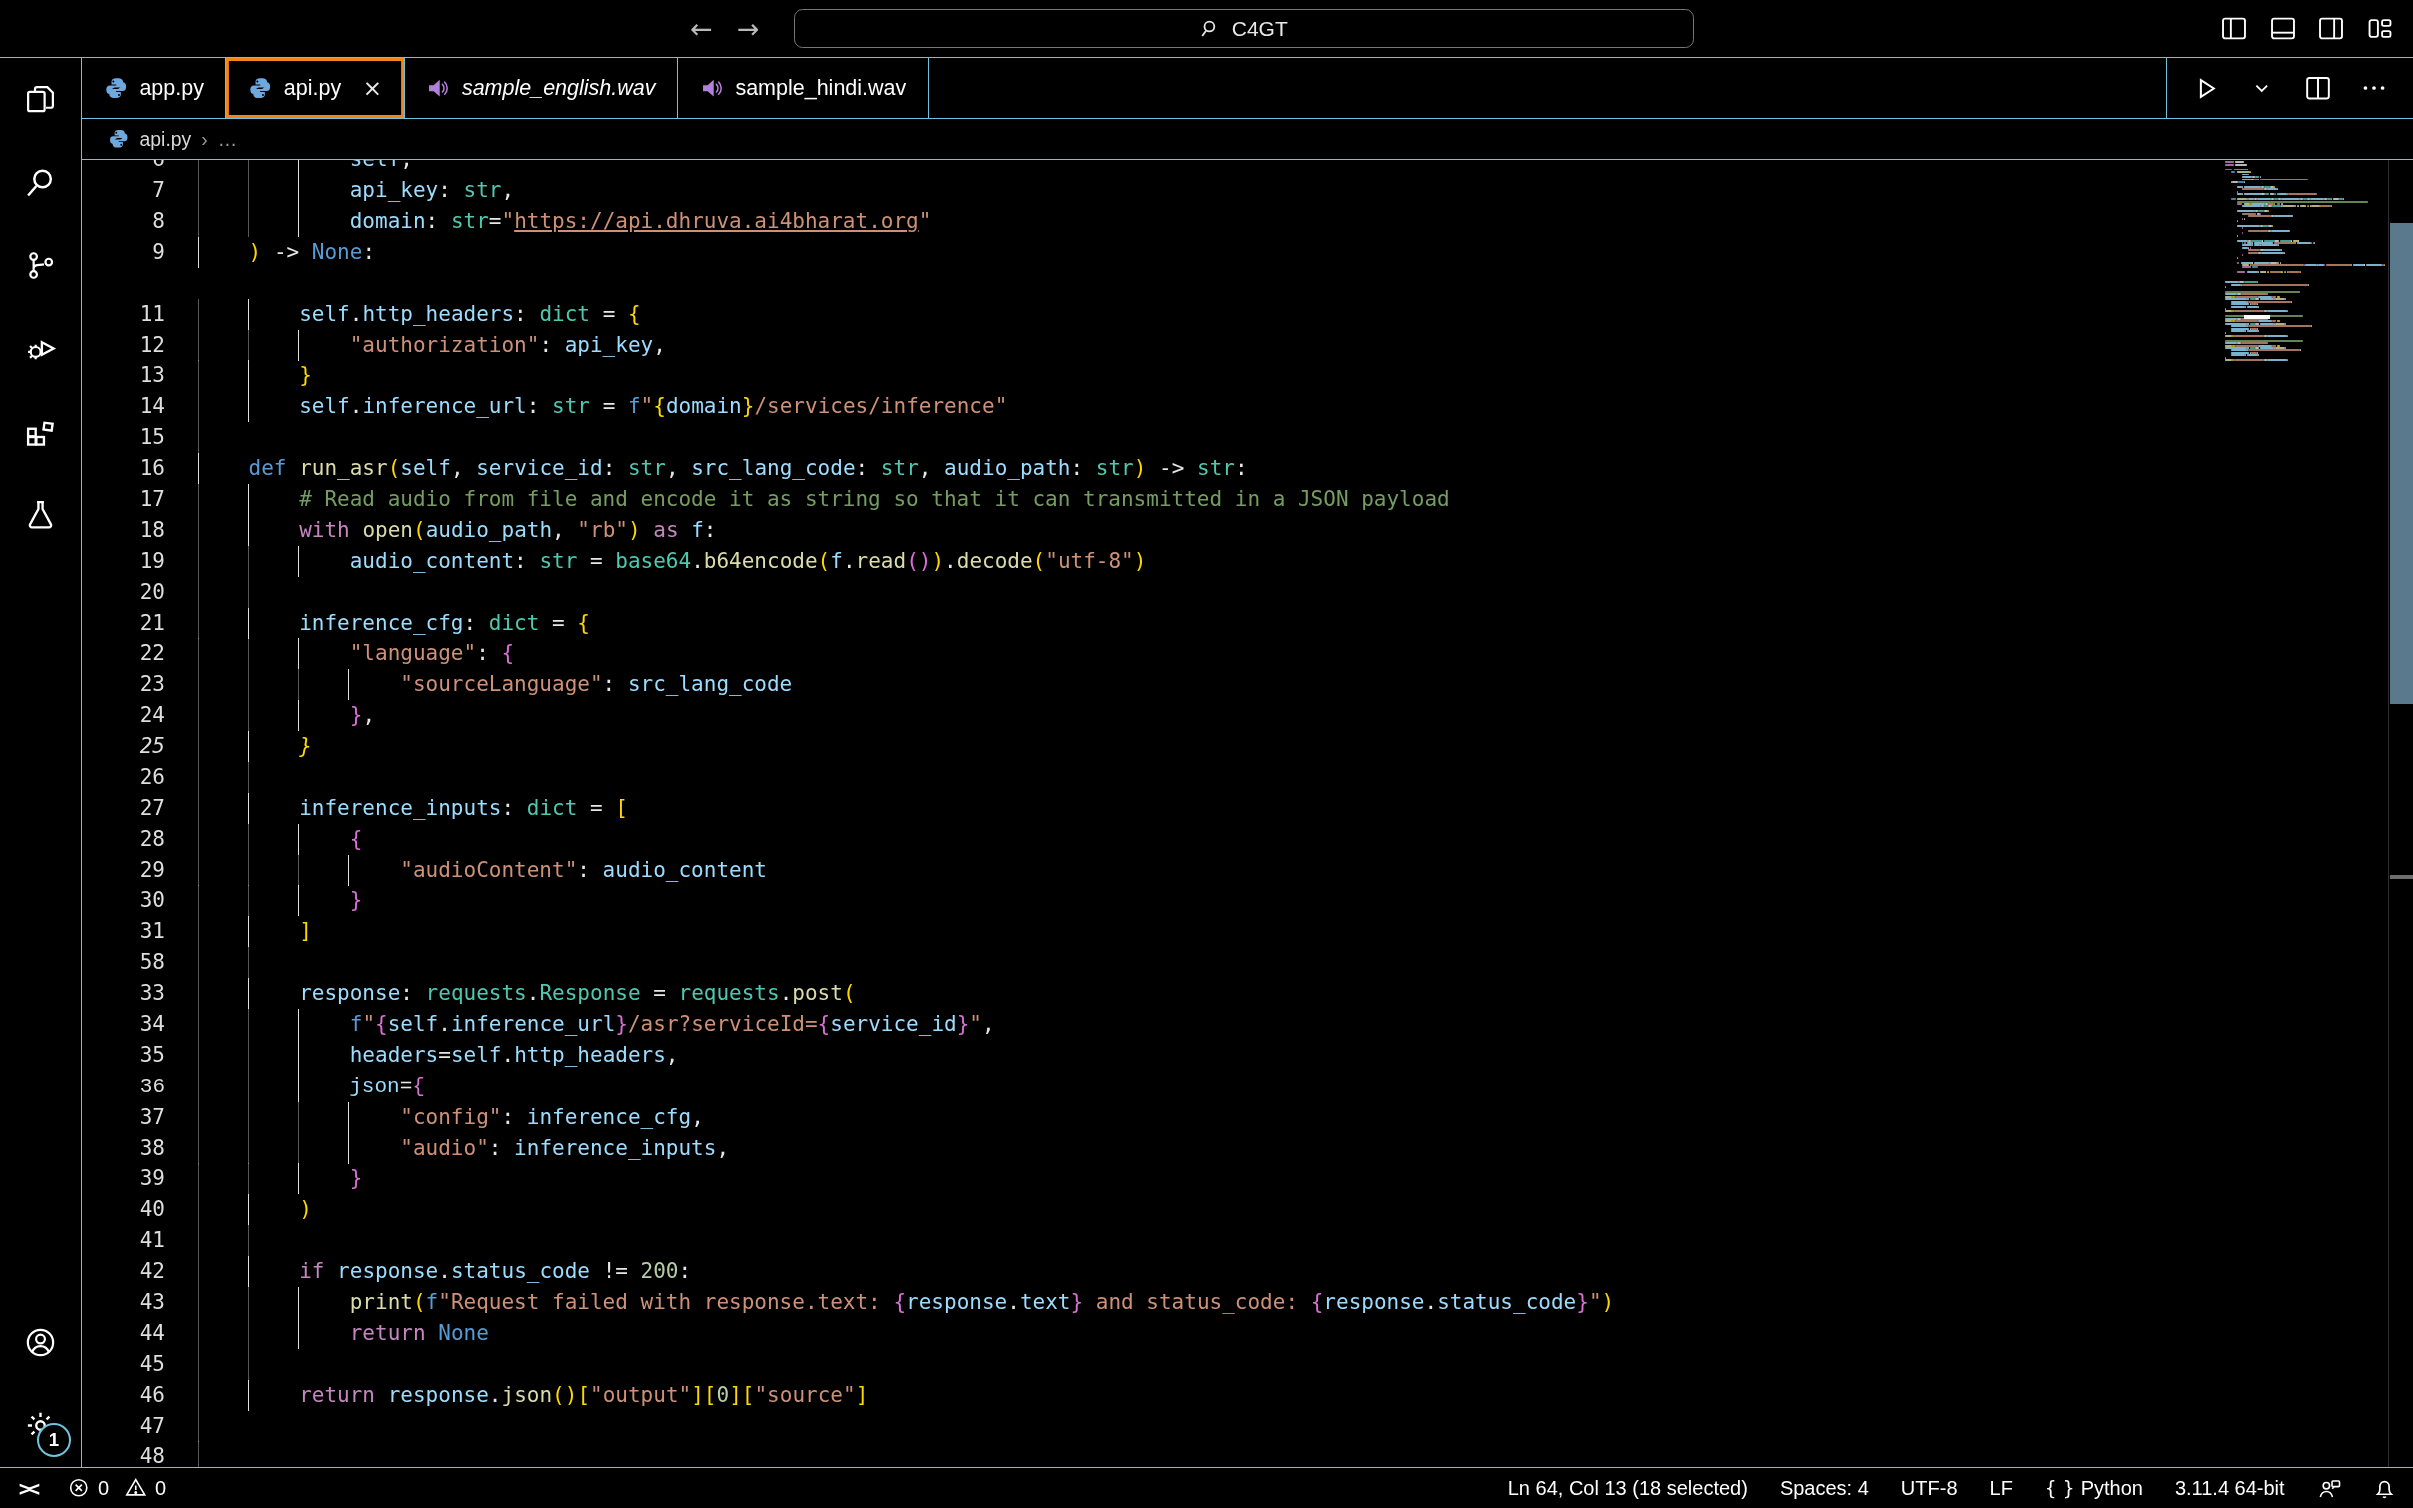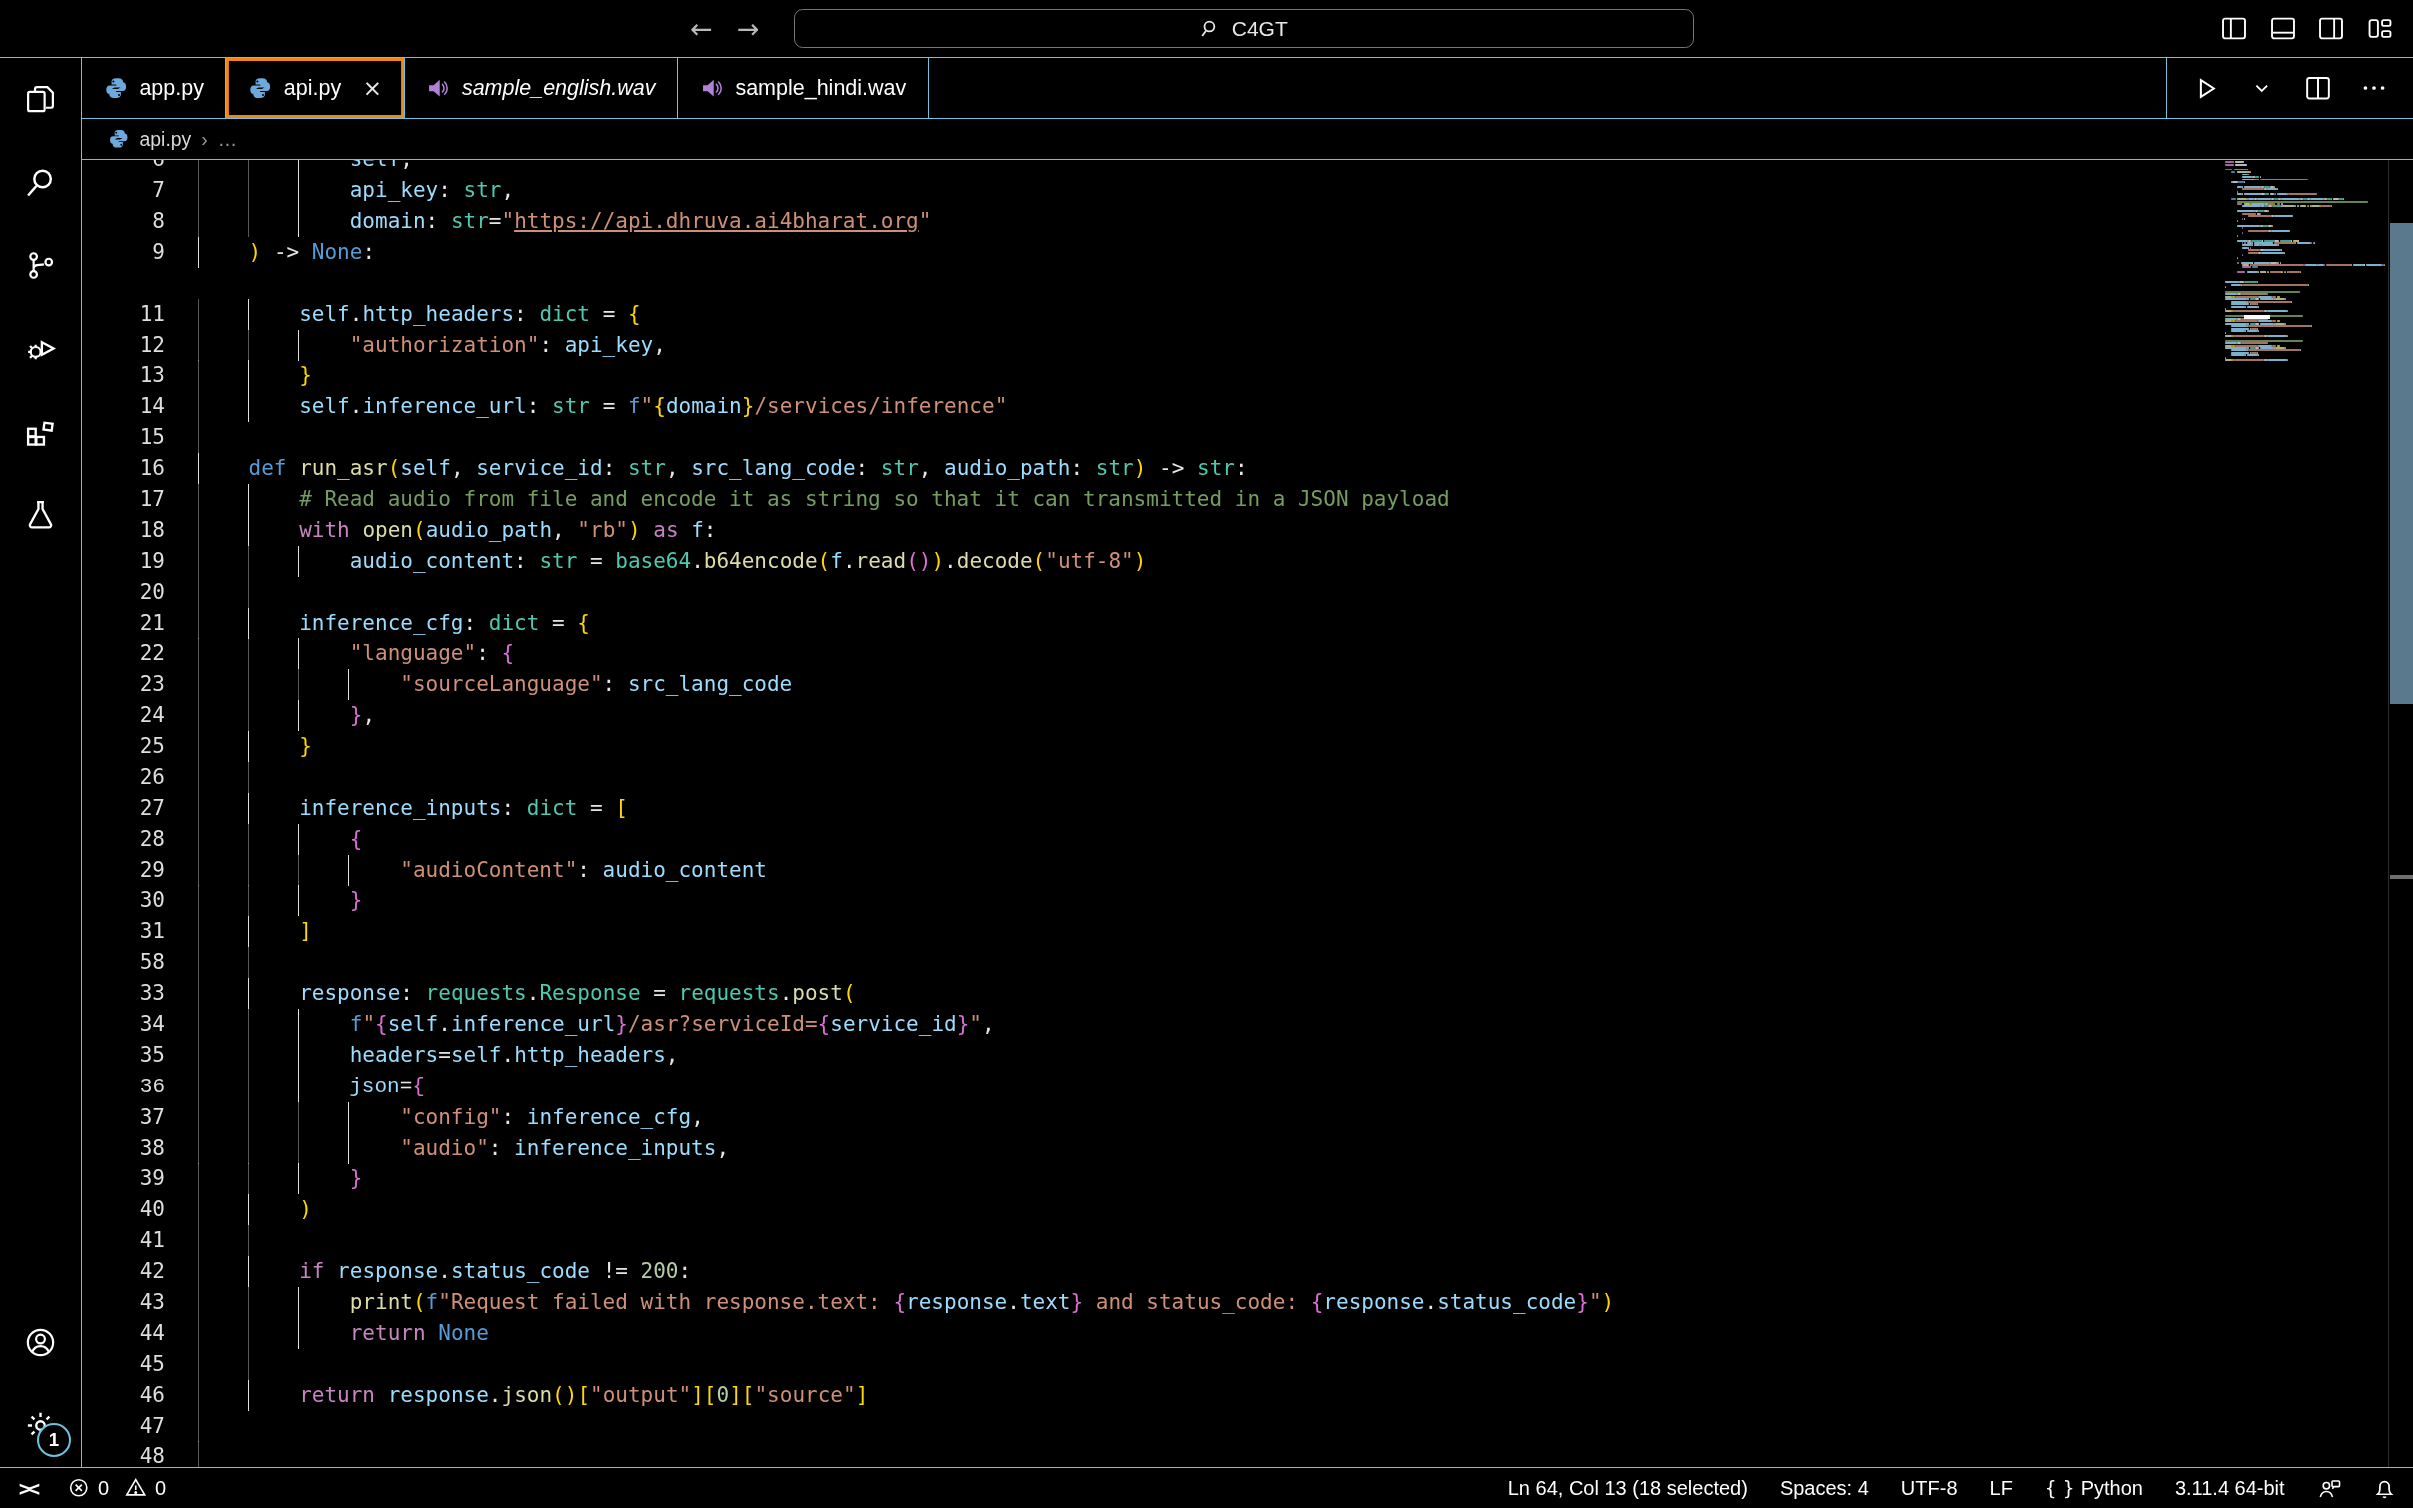--- a/index.html
+++ b/index.html
@@ -295,21 +295,21 @@
         <div class="code-line" style="top: 880px;"><span class="ln">35</span><div class="g" style="left: 116px;"></div><div class="g" style="left: 166px;"></div><div class="g hl" style="left: 216px;"></div><span class="lc">            <span style="color: rgb(156, 220, 254);">headers</span><span style="color: rgb(230, 230, 230);">=</span><span style="color: rgb(156, 220, 254);">self</span><span style="color: rgb(230, 230, 230);">.</span><span style="color: rgb(156, 220, 254);">http_headers</span><span style="color: rgb(230, 230, 230);">,</span></span></div>
         <div class="code-line" style="top: 849px;"><span class="ln">34</span><div class="g" style="left: 116px;"></div><div class="g" style="left: 166px;"></div><div class="g hl" style="left: 216px;"></div><span class="lc">            <span style="color: rgb(86, 156, 214);">f</span><span style="color: rgb(206, 145, 120);">"</span><span style="color: rgb(218, 112, 214);">{</span><span style="color: rgb(156, 220, 254);">self</span><span style="color: rgb(230, 230, 230);">.</span><span style="color: rgb(156, 220, 254);">inference_url</span><span style="color: rgb(218, 112, 214);">}</span><span style="color: rgb(206, 145, 120);">/asr?serviceId=</span><span style="color: rgb(218, 112, 214);">{</span><span style="color: rgb(156, 220, 254);">service_id</span><span style="color: rgb(218, 112, 214);">}</span><span style="color: rgb(206, 145, 120);">"</span><span style="color: rgb(230, 230, 230);">,</span></span></div>
         <div class="code-line" style="top: 818px;"><span class="ln">33</span><div class="g" style="left: 116px;"></div><div class="g hl" style="left: 166px;"></div><span class="lc">        <span style="color: rgb(156, 220, 254);">response</span><span style="color: rgb(230, 230, 230);">: </span><span style="color: rgb(78, 201, 176);">requests</span><span style="color: rgb(230, 230, 230);">.</span><span style="color: rgb(78, 201, 176);">Response</span><span style="color: rgb(230, 230, 230);"> = </span><span style="color: rgb(78, 201, 176);">requests</span><span style="color: rgb(230, 230, 230);">.</span><span style="color: rgb(220, 220, 170);">post</span><span style="color: rgb(255, 215, 0);">(</span></span></div>
         <div class="code-line" style="top: 787px;"><span class="ln">58</span><div class="g" style="left: 116px;"></div><div class="g" style="left: 166px;"></div></div>
         <div class="code-line" style="top: 756px;"><span class="ln">31</span><div class="g" style="left: 116px;"></div><div class="g hl" style="left: 166px;"></div><span class="lc">        <span style="color: rgb(255, 215, 0);">]</span></span></div>
         <div class="code-line" style="top: 725px;"><span class="ln">30</span><div class="g" style="left: 116px;"></div><div class="g" style="left: 166px;"></div><div class="g hl" style="left: 216px;"></div><span class="lc">            <span style="color: rgb(218, 112, 214);">}</span></span></div>
         <div class="code-line" style="top: 695px;"><span class="ln">29</span><div class="g" style="left: 116px;"></div><div class="g" style="left: 166px;"></div><div class="g" style="left: 216px;"></div><div class="g hl" style="left: 266px;"></div><span class="lc">                <span style="color: rgb(206, 145, 120);">"audioContent"</span><span style="color: rgb(230, 230, 230);">: </span><span style="color: rgb(156, 220, 254);">audio_content</span></span></div>
         <div class="code-line" style="top: 664px;"><span class="ln">28</span><div class="g" style="left: 116px;"></div><div class="g" style="left: 166px;"></div><div class="g hl" style="left: 216px;"></div><span class="lc">            <span style="color: rgb(218, 112, 214);">{</span></span></div>
         <div class="code-line" style="top: 633px;"><span class="ln">27</span><div class="g" style="left: 116px;"></div><div class="g hl" style="left: 166px;"></div><span class="lc">        <span style="color: rgb(156, 220, 254);">inference_inputs</span><span style="color: rgb(230, 230, 230);">: </span><span style="color: rgb(78, 201, 176);">dict</span><span style="color: rgb(230, 230, 230);"> = </span><span style="color: rgb(255, 215, 0);">[</span></span></div>
         <div class="code-line" style="top: 602px;"><span class="ln">26</span><div class="g" style="left: 116px;"></div><div class="g" style="left: 166px;"></div></div>
-        <div class="code-line" style="top: 571px;"><span class="ln">25</span><div class="g" style="left: 116px;"></div><div class="g hl" style="left: 166px;"></div><span class="lc">        <span style="color: rgb(255, 215, 0);">}</span></span></div>
+        <div class="code-line" style="top: 571px; font-style: italic;"><span class="ln">25</span><div class="g" style="left: 116px;"></div><div class="g hl" style="left: 166px;"></div><span class="lc">        <span style="color: rgb(255, 215, 0);">}</span></span></div>
         <div class="code-line" style="top: 540px;"><span class="ln">24</span><div class="g" style="left: 116px;"></div><div class="g" style="left: 166px;"></div><div class="g hl" style="left: 216px;"></div><span class="lc">            <span style="color: rgb(218, 112, 214);">}</span><span style="color: rgb(230, 230, 230);">,</span></span></div>
         <div class="code-line" style="top: 509px;"><span class="ln">23</span><div class="g" style="left: 116px;"></div><div class="g" style="left: 166px;"></div><div class="g" style="left: 216px;"></div><div class="g hl" style="left: 266px;"></div><span class="lc">                <span style="color: rgb(206, 145, 120);">"sourceLanguage"</span><span style="color: rgb(230, 230, 230);">: </span><span style="color: rgb(156, 220, 254);">src_lang_code</span></span></div>
         <div class="code-line" style="top: 478px;"><span class="ln">22</span><div class="g" style="left: 116px;"></div><div class="g" style="left: 166px;"></div><div class="g hl" style="left: 216px;"></div><span class="lc">            <span style="color: rgb(206, 145, 120);">"language"</span><span style="color: rgb(230, 230, 230);">: </span><span style="color: rgb(218, 112, 214);">{</span></span></div>
         <div class="code-line" style="top: 448px;"><span class="ln">21</span><div class="g" style="left: 116px;"></div><div class="g hl" style="left: 166px;"></div><span class="lc">        <span style="color: rgb(156, 220, 254);">inference_cfg</span><span style="color: rgb(230, 230, 230);">: </span><span style="color: rgb(78, 201, 176);">dict</span><span style="color: rgb(230, 230, 230);"> = </span><span style="color: rgb(255, 215, 0);">{</span></span></div>
         <div class="code-line" style="top: 417px;"><span class="ln">20</span><div class="g" style="left: 116px;"></div><div class="g" style="left: 166px;"></div></div>
         <div class="code-line" style="top: 386px;"><span class="ln">19</span><div class="g" style="left: 116px;"></div><div class="g" style="left: 166px;"></div><div class="g hl" style="left: 216px;"></div><span class="lc">            <span style="color: rgb(156, 220, 254);">audio_content</span><span style="color: rgb(230, 230, 230);">: </span><span style="color: rgb(78, 201, 176);">str</span><span style="color: rgb(230, 230, 230);"> = </span><span style="color: rgb(78, 201, 176);">base64</span><span style="color: rgb(230, 230, 230);">.</span><span style="color: rgb(220, 220, 170);">b64encode</span><span style="color: rgb(255, 215, 0);">(</span><span style="color: rgb(156, 220, 254);">f</span><span style="color: rgb(230, 230, 230);">.</span><span style="color: rgb(220, 220, 170);">read</span><span style="color: rgb(218, 112, 214);">(</span><span style="color: rgb(218, 112, 214);">)</span><span style="color: rgb(255, 215, 0);">)</span><span style="color: rgb(230, 230, 230);">.</span><span style="color: rgb(220, 220, 170);">decode</span><span style="color: rgb(255, 215, 0);">(</span><span style="color: rgb(206, 145, 120);">"utf-8"</span><span style="color: rgb(255, 215, 0);">)</span></span></div>
         <div class="code-line" style="top: 355px;"><span class="ln">18</span><div class="g" style="left: 116px;"></div><div class="g hl" style="left: 166px;"></div><span class="lc">        <span style="color: rgb(197, 134, 192);">with</span><span style="color: rgb(230, 230, 230);"> </span><span style="color: rgb(220, 220, 170);">open</span><span style="color: rgb(255, 215, 0);">(</span><span style="color: rgb(156, 220, 254);">audio_path</span><span style="color: rgb(230, 230, 230);">, </span><span style="color: rgb(206, 145, 120);">"rb"</span><span style="color: rgb(255, 215, 0);">)</span><span style="color: rgb(230, 230, 230);"> </span><span style="color: rgb(197, 134, 192);">as</span><span style="color: rgb(230, 230, 230);"> </span><span style="color: rgb(156, 220, 254);">f</span><span style="color: rgb(230, 230, 230);">:</span></span></div>
         <div class="code-line" style="top: 324px;"><span class="ln">17</span><div class="g" style="left: 116px;"></div><div class="g hl" style="left: 166px;"></div><span class="lc">        <span style="color: rgb(124, 166, 104); opacity: 0.95;"># Read audio from file and encode it as string so that it can transmitted in a JSON payload</span></span></div>
         <div class="code-line" style="top: 293px;"><span class="ln">16</span><div class="g hl" style="left: 116px;"></div><span class="lc">    <span style="color: rgb(86, 156, 214);">def </span><span style="color: rgb(220, 220, 170);">run_asr</span><span style="color: rgb(255, 215, 0);">(</span><span style="color: rgb(156, 220, 254);">self</span><span style="color: rgb(230, 230, 230);">, </span><span style="color: rgb(156, 220, 254);">service_id</span><span style="color: rgb(230, 230, 230);">: </span><span style="color: rgb(78, 201, 176);">str</span><span style="color: rgb(230, 230, 230);">, </span><span style="color: rgb(156, 220, 254);">src_lang_code</span><span style="color: rgb(230, 230, 230);">: </span><span style="color: rgb(78, 201, 176);">str</span><span style="color: rgb(230, 230, 230);">, </span><span style="color: rgb(156, 220, 254);">audio_path</span><span style="color: rgb(230, 230, 230);">: </span><span style="color: rgb(78, 201, 176);">str</span><span style="color: rgb(255, 215, 0);">)</span><span style="color: rgb(230, 230, 230);"> -&gt; </span><span style="color: rgb(78, 201, 176);">str</span><span style="color: rgb(230, 230, 230);">:</span></span></div>
         <div class="code-line" style="top: 262px;"><span class="ln">15</span><div class="g" style="left: 116px;"></div></div>

